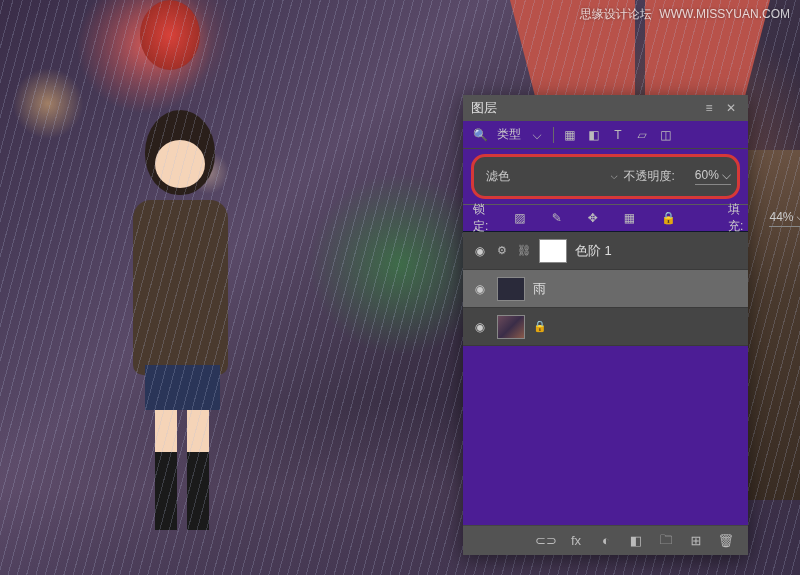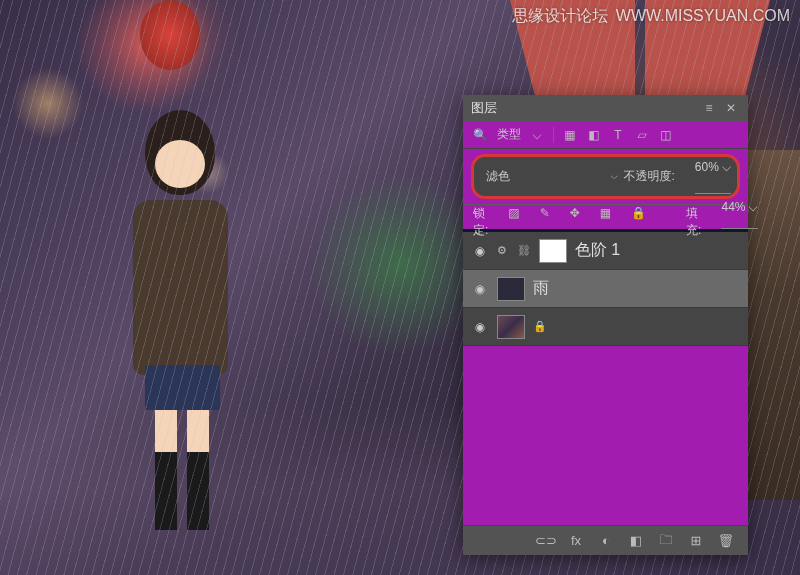--- a/index.html
+++ b/index.html
@@ -18,47 +18,47 @@
 .banners { position:absolute; right:30px; top:0; width:260px; height:100px; background:linear-gradient(90deg,#b8524a 0%,#b8524a 48%,transparent 48%,transparent 52%,#b8524a 52%); clip-path:polygon(0 0,100% 0,90% 100%,10% 100%); }
 .girl { position:absolute; left:115px; top:110px; width:140px; height:420px; }
 .girl::before { content:""; position:absolute; left:30px; top:0; width:70px; height:85px; background:#2a1f1a; border-radius:50% 50% 48% 48%; }
 .girl::after { content:""; position:absolute; left:40px; top:30px; width:50px; height:48px; background:#f5d4b8; border-radius:50%; }
 .girl-body { position:absolute; left:18px; top:90px; width:95px; height:175px; background:#4a3a2e; border-radius:18px 18px 10px 10px; }
 .girl-skirt { position:absolute; left:30px; top:255px; width:75px; height:45px; background:#2a3558; }
 .girl-leg1,.girl-leg2 { position:absolute; top:300px; width:22px; height:120px; background:linear-gradient(180deg,#f5d4b8 0%,#f5d4b8 35%,#1a1a1a 35%); }
 .girl-leg1{left:40px;} .girl-leg2{left:72px;}
 .stall { position:absolute; right:0; top:150px; width:230px; height:350px; background:linear-gradient(180deg,#6a5242 0%,#4a3a2e 40%,#3a2d24 100%); }
 .watermark { position:absolute; top:6px; right:10px; color:rgba(255,255,255,.85); font-size:13px; font-weight:bold; text-shadow:0 0 3px rgba(0,0,0,.5); }
-.watermark span { font-size:16px; font-weight:normal; margin-left:4px; opacity:.9; }
+.watermark span { font-size:12px; font-weight:normal; margin-left:4px; opacity:.9; }
 
-.panel { position:absolute; top:95px; left:463px; width:285px; height:460px; background:#a21caf; box-shadow:0 4px 20px rgba(0,0,0,.5); color:#ccc; font-size:12px; }
+.panel { position:absolute; top:95px; left:463px; width:285px; height:460px; background:#4c1d95; box-shadow:0 4px 20px rgba(0,0,0,.5); color:#ccc; font-size:12px; }
 .panel-head { display:flex; align-items:center; height:26px; padding:0 8px; background:#535353; }
 .panel-head .title { flex:1; font-size:13px; color:#e0e0e0; }
 .panel-head .ic { width:18px; height:18px; display:flex; align-items:center; justify-content:center; cursor:pointer; color:#bbb; margin-left:4px; }
 .filter-row { display:flex; align-items:center; height:28px; padding:0 10px; gap:8px; border-bottom:1px solid #454545; }
 .filter-row .ic { width:16px; height:16px; display:flex; align-items:center; justify-content:center; color:#bbb; }
 .sep { width:1px; height:16px; background:#6a6a6a; }
 
 .highlight-box { margin:5px 8px; border:3px solid #d63838; border-radius:14px; padding:4px 6px; display:flex; align-items:center; height:45px; background:#454545; }
 .dd { flex:1; display:flex; align-items:center; justify-content:space-between; padding:0 6px; height:24px; }
 .dd .chev { font-size:9px; color:#aaa; }
 .op-group { display:flex; align-items:center; gap:20px; }
-.op-val { display:flex; align-items:center; gap:3px; border-bottom:1px solid #888; padding-bottom:19px; }
+.op-val { display:flex; align-items:center; gap:3px; border-bottom:1px solid #888; padding-bottom:2px; }
 
-.lock-row { display:flex; height:28px; padding:0 10px; gap:20px; border-top:1px solid #5c5c5c; border-bottom:3px solid #0f172a; }
+.lock-row { display:flex; align-items:center; height:28px; padding:0 10px; gap:26px; border-top:1px solid #5c5c5c; border-bottom:1px solid #0f172a; }
 .lock-row .ic { width:16px; height:16px; display:flex; align-items:center; justify-content:center; color:#bbb; }
 
 .layers { background:#454545; }
 .layer { display:flex; align-items:center; height:38px; border-bottom:1px solid #3a3a3a; padding:0 8px; gap:8px; }
 .layer.sel { background:#6a6a6a; }
 .eye { width:18px; height:18px; display:flex; align-items:center; justify-content:center; color:#ccc; }
 .thumb { width:28px; height:24px; border:1px solid #888; background:#2a2a3a; flex-shrink:0; }
 .thumb.adj { background:#fff; }
 .thumb.bg { background:linear-gradient(135deg,#6a4a5a,#3a2d48,#8a5a4a); }
-.lname { flex:1; color:#ddd; font-size:16px; }
+.lname { flex:1; color:#ddd; font-size:13px; }
 .link-ic,.lock-ic { width:14px; color:#aaa; font-size:11px; text-align:center; }
 .adj-ic { font-size:11px; color:#bbb; margin-right:2px; }
 
 .panel-foot { position:absolute; bottom:0; left:0; right:0; height:30px; background:#535353; border-top:1px solid #454545; display:flex; align-items:center; justify-content:flex-end; gap:14px; padding:0 14px; }
 .panel-foot .ic { width:16px; height:16px; display:flex; align-items:center; justify-content:center; color:#bbb; cursor:pointer; font-size:13px; }
 </style>
 </head>
 <body>
 
 <div class="canvas">

